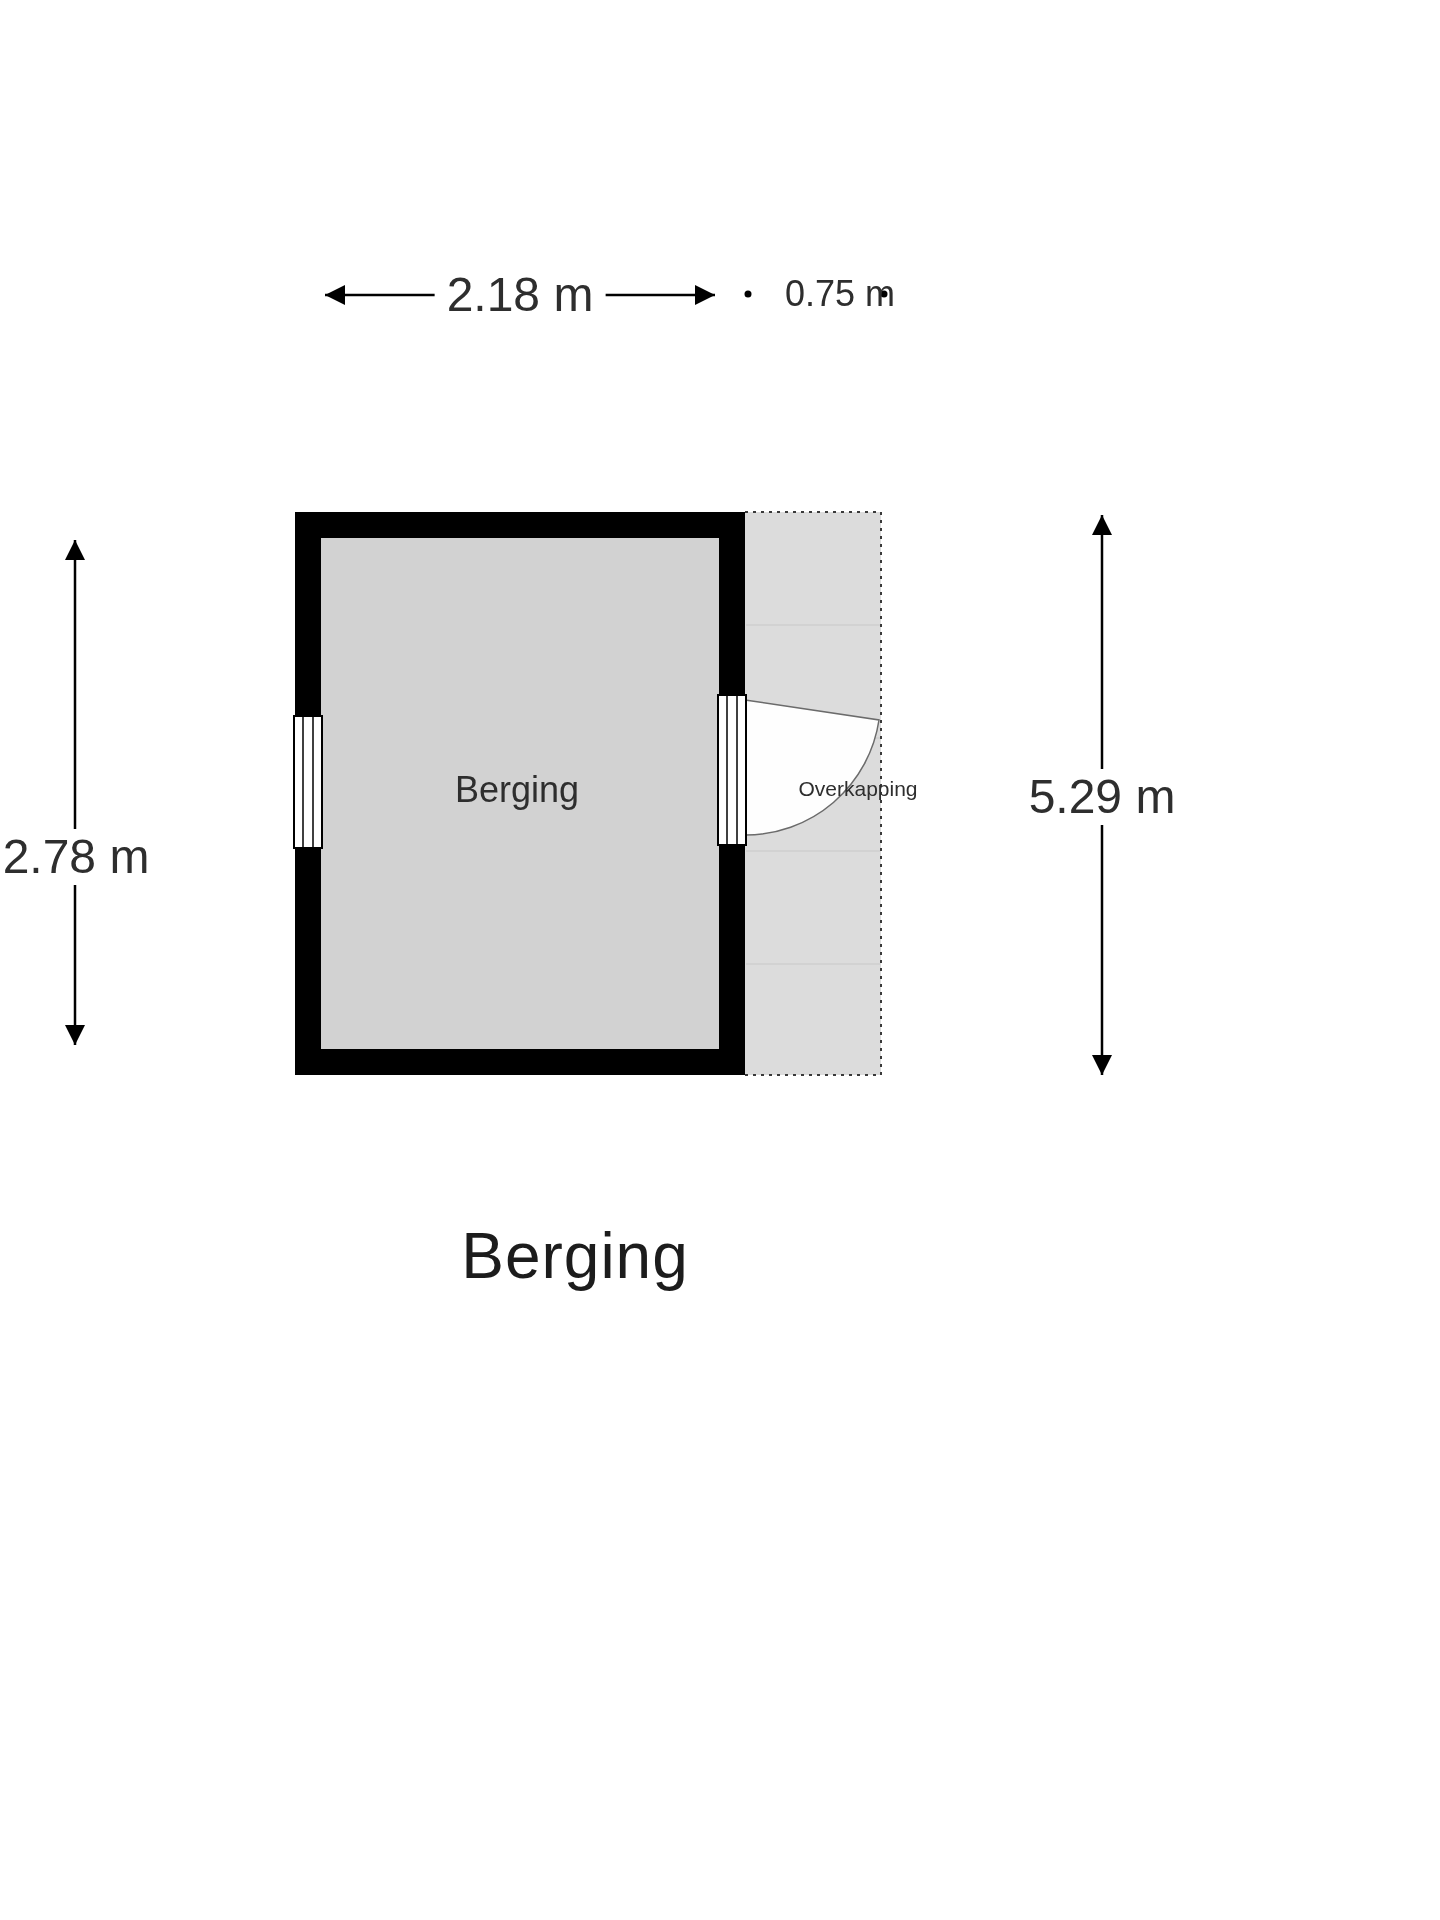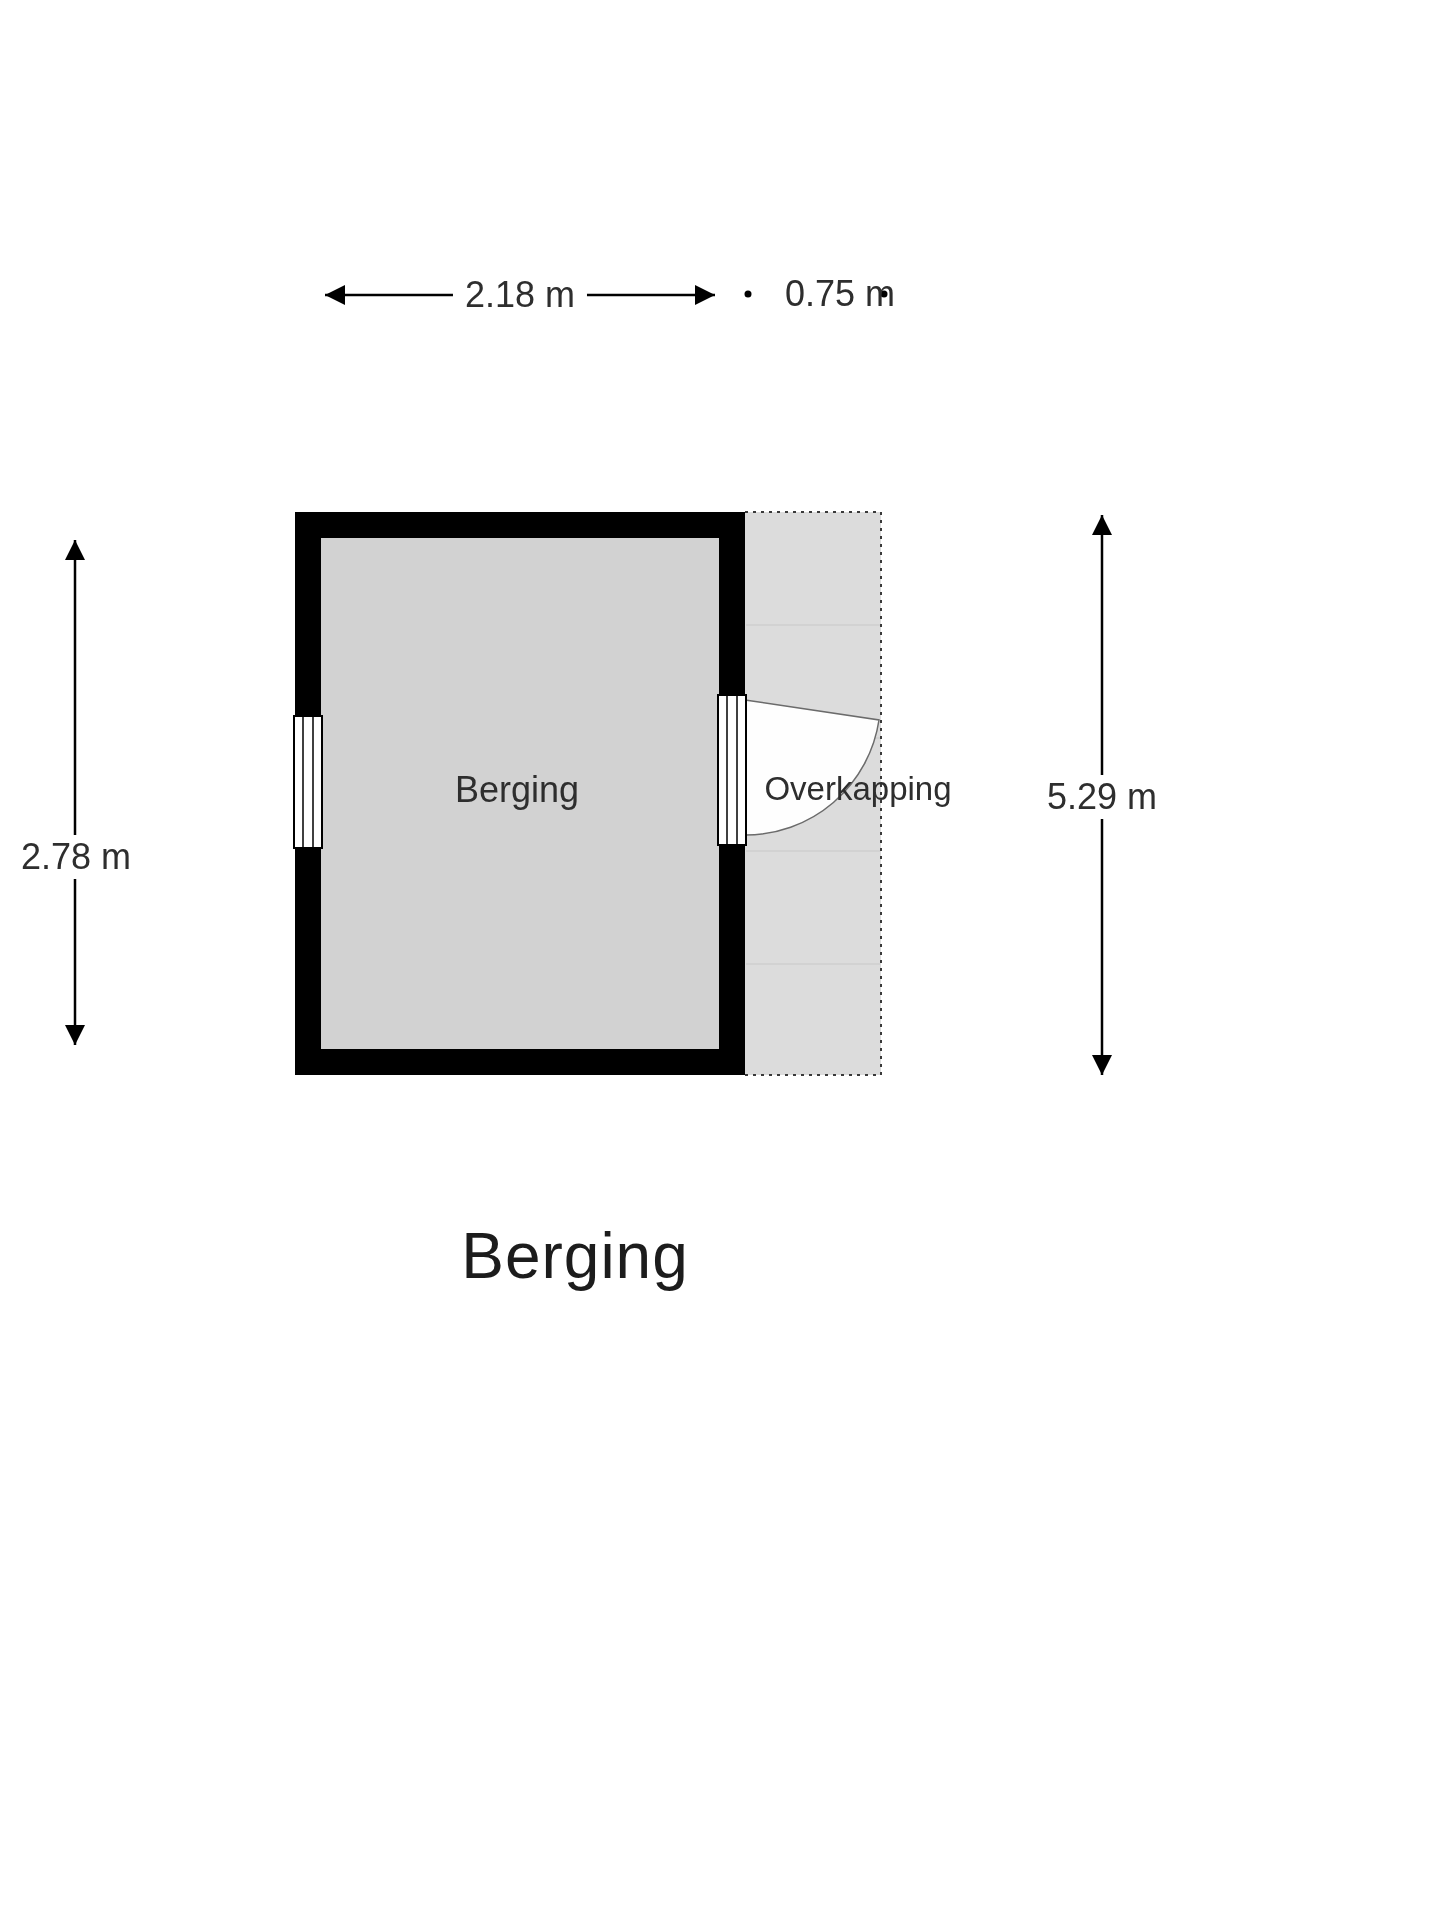--- a/index.html
+++ b/index.html
@@ -21,35 +21,35 @@
     top: 0;
   }
   .label {
     position: absolute;
     transform: translate(-50%, -50%);
     color: #2e2e2e;
     white-space: nowrap;
     line-height: 1;
   }
   .dim-label {
-    font-size: 36px;
+    font-size: 48px;
     background: #ffffff;
     padding: 4px 12px;
   }
   .dim-label-nobg {
     font-size: 36px;
     background: transparent;
     padding: 0;
     margin-left: 24px;
   }
   .room-label {
     font-size: 36px;
   }
   .canopy-label {
-    font-size: 33px;
+    font-size: 21px;
   }
   .plan-title {
     font-size: 64px;
     color: #1c1c1c;
     letter-spacing: 1px;
   }
 </style>
 </head>
 <body>
 

